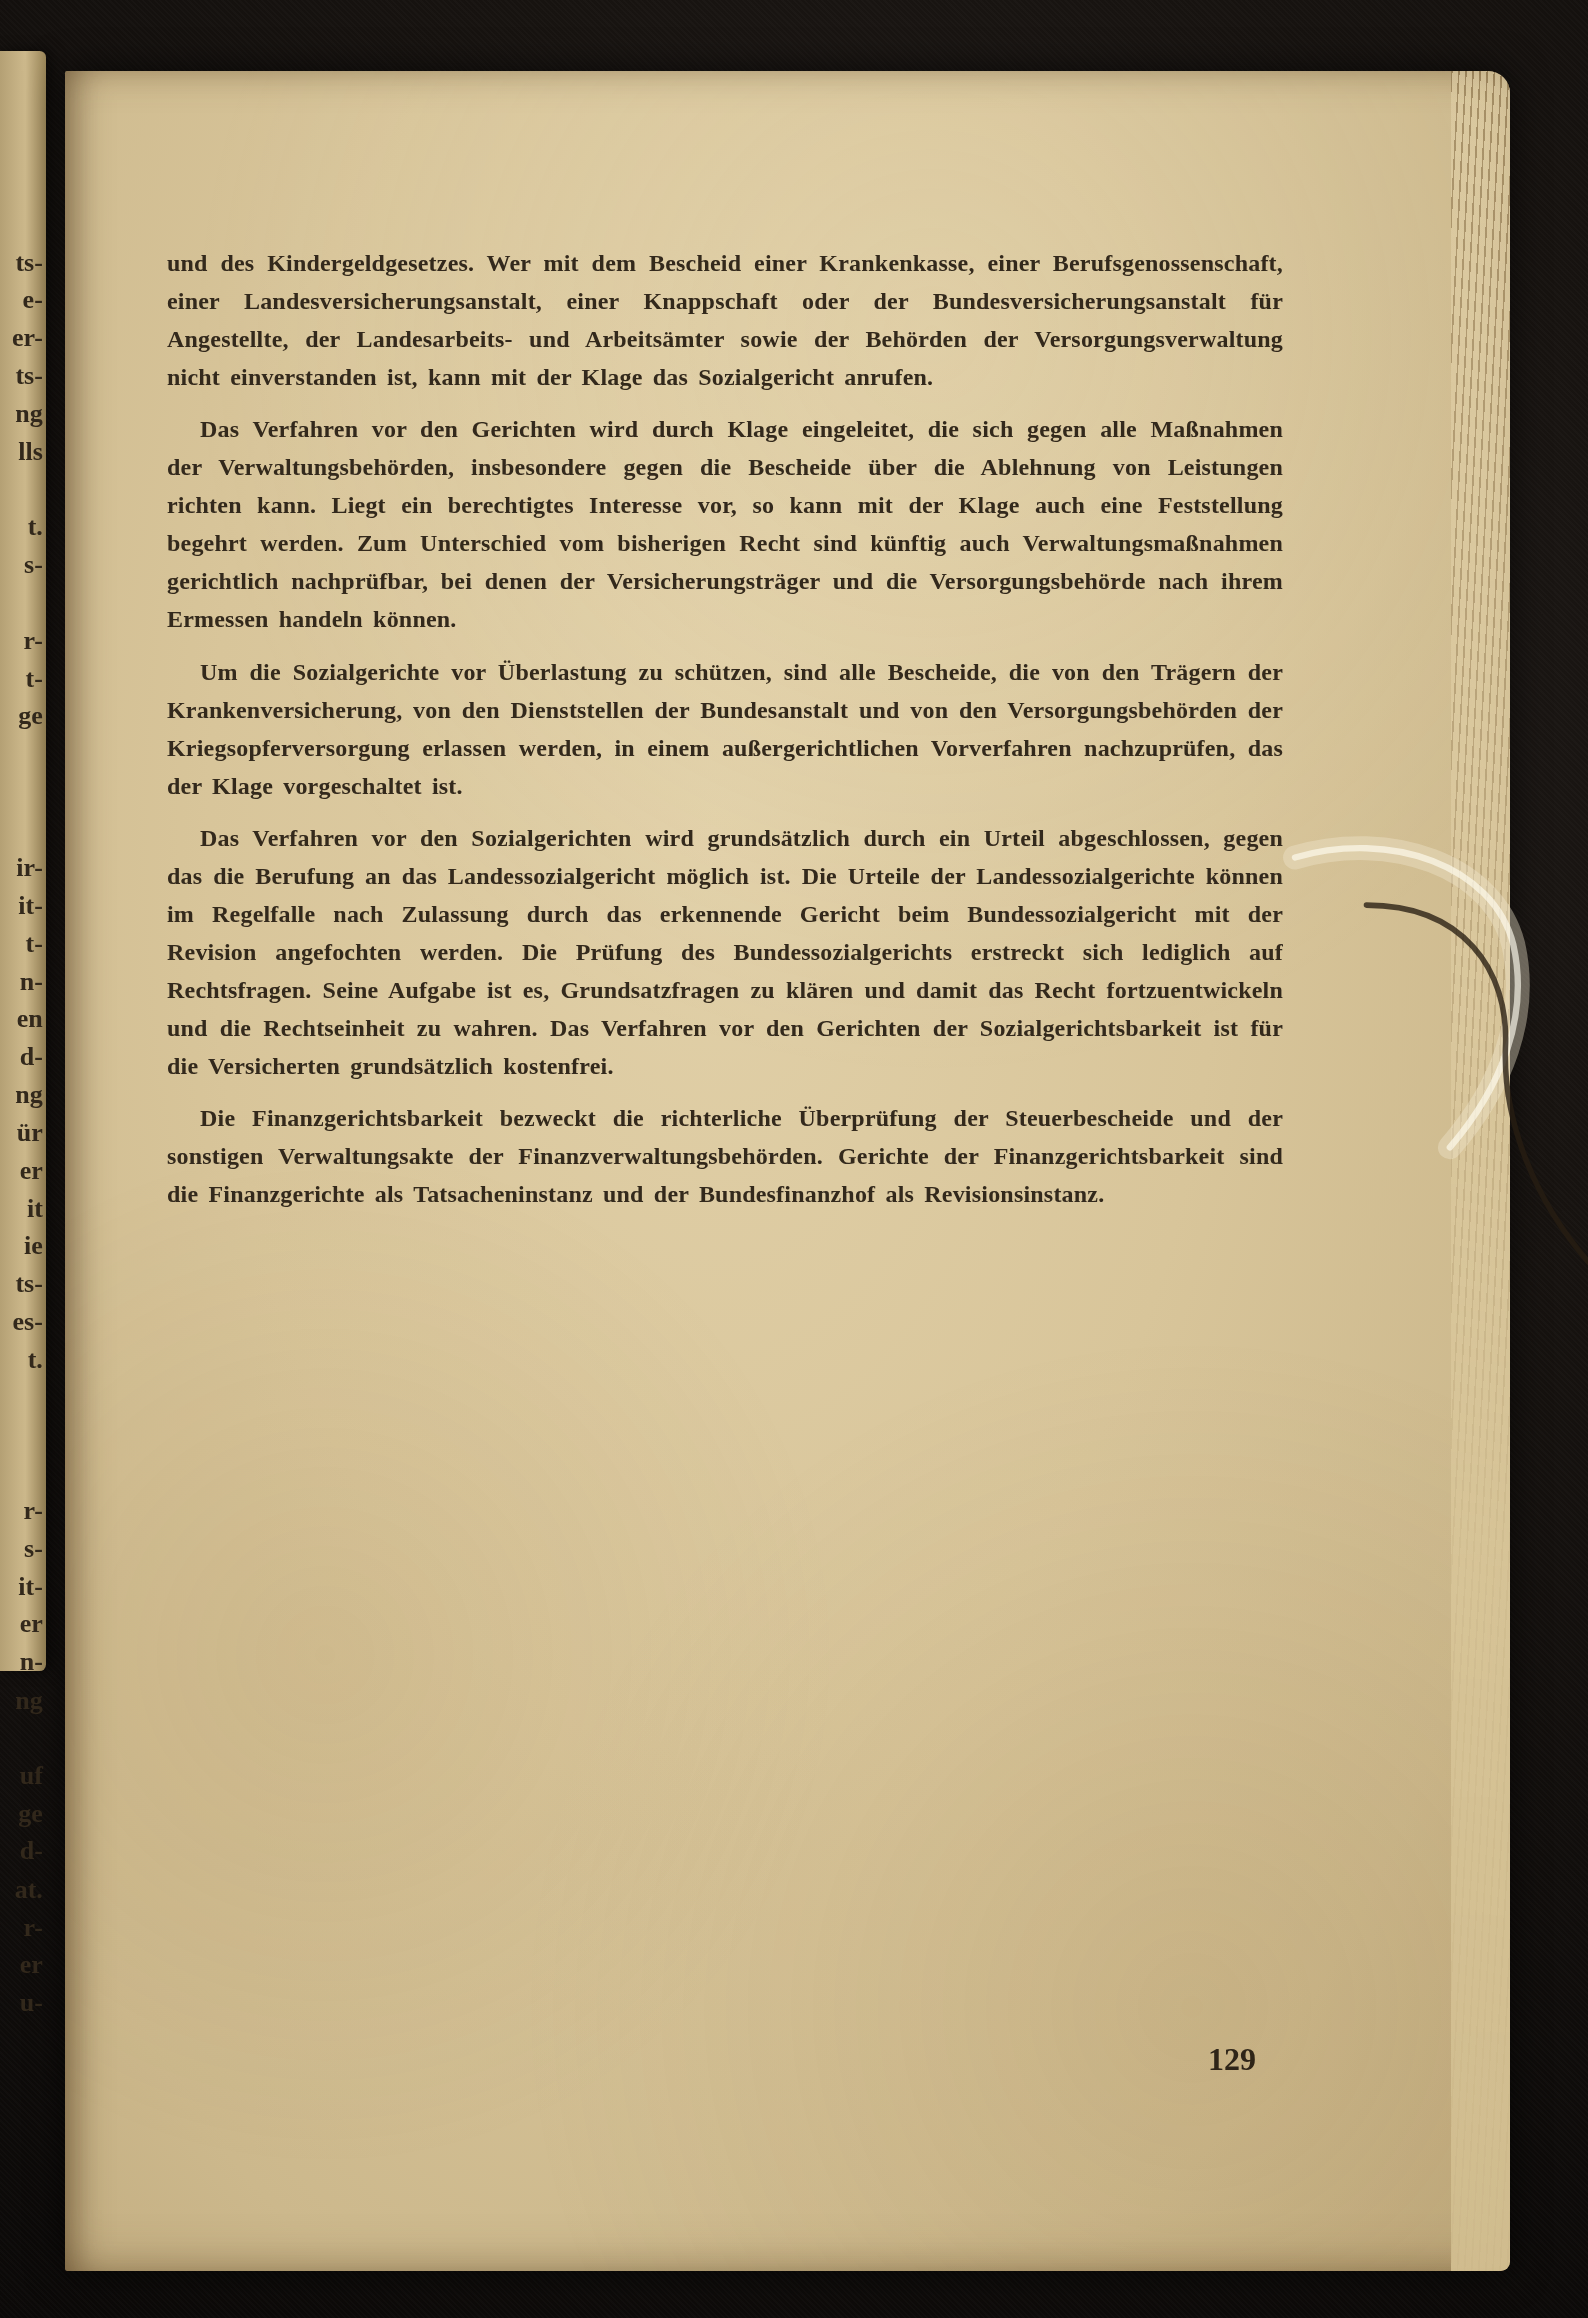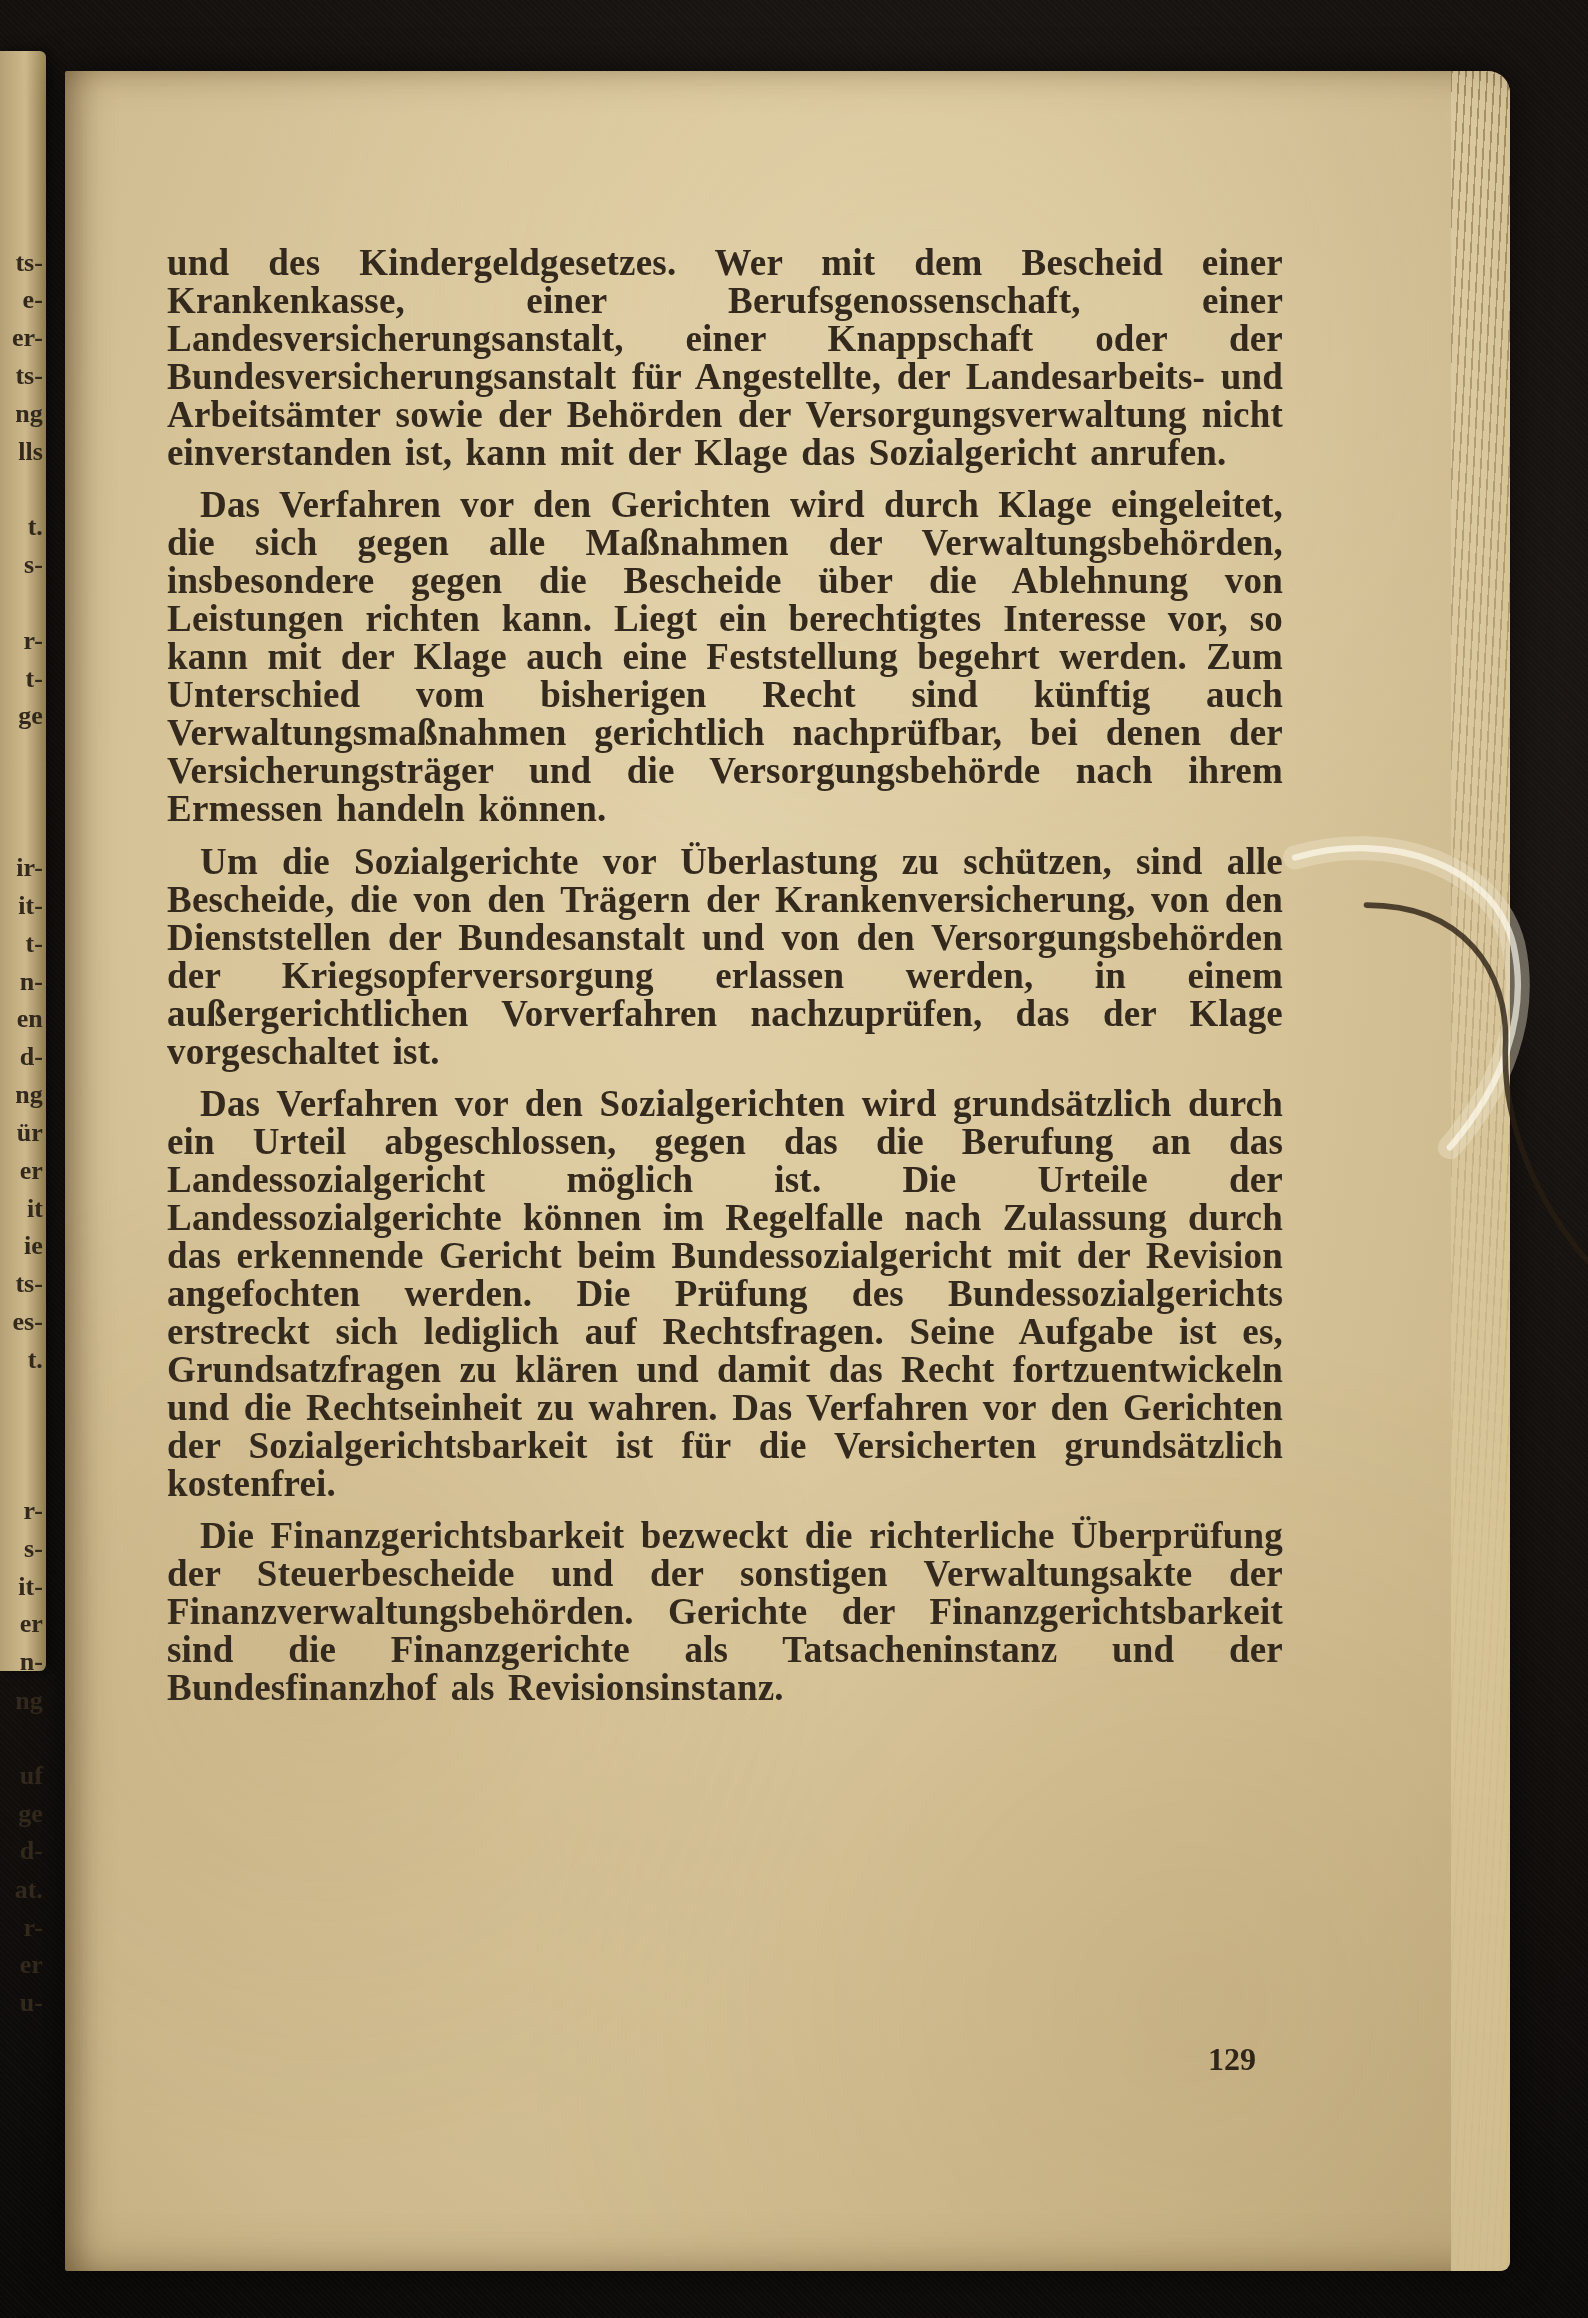--- a/index.html
+++ b/index.html
@@ -70,21 +70,21 @@
   }
 
   .text-block {
     position: absolute;
     left: 102px; top: 173px;
     width: 1116px;
   }
   .para {
     font-family: "Liberation Serif", serif;
     font-weight: 700;
-    font-size: 37px;
+    font-size: 24px;
     line-height: 38px;
     color: #33291c;
     text-align: justify;
     text-indent: 33px;
     word-spacing: 4px;
     letter-spacing: 0.2px;
     margin: 0 0 14.3px 0;
   }
   .para.noindent { text-indent: 0; }
   .heading {

